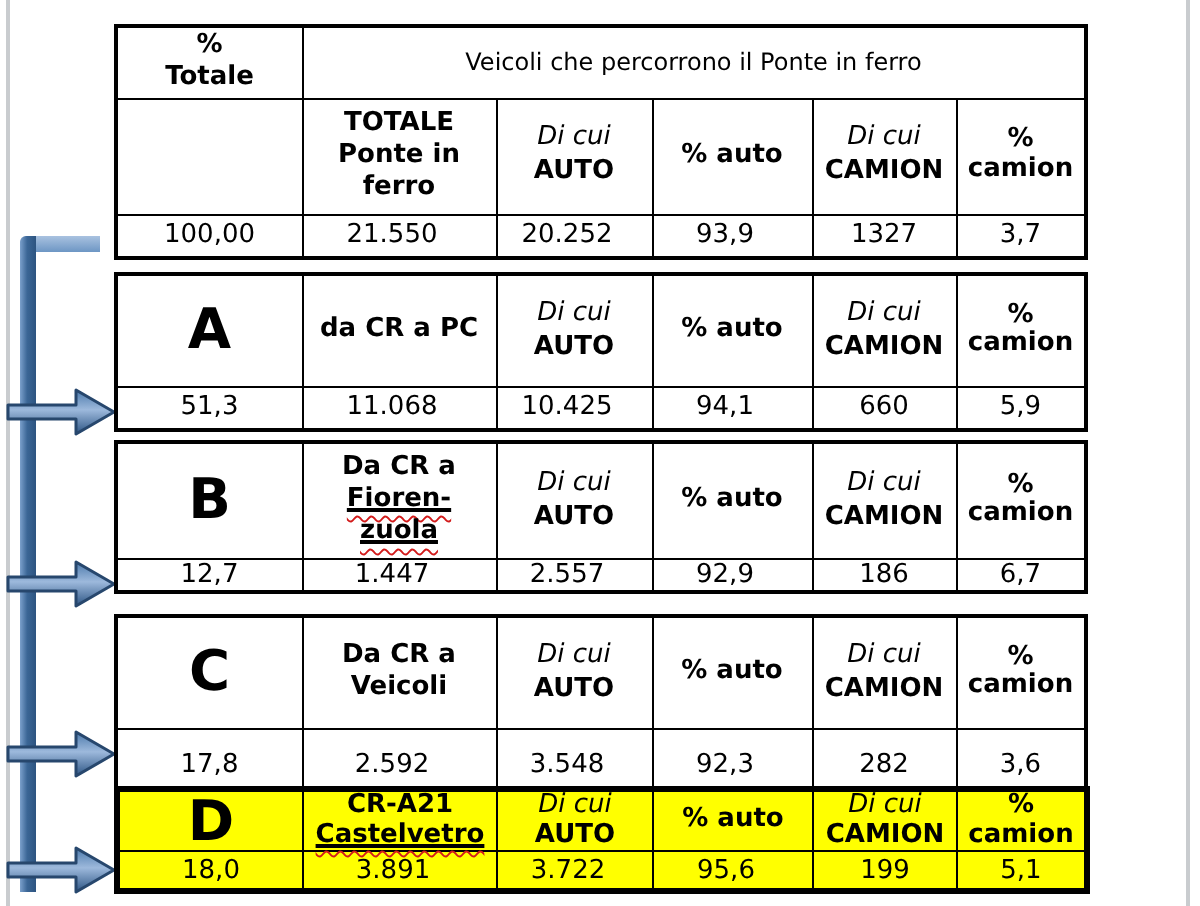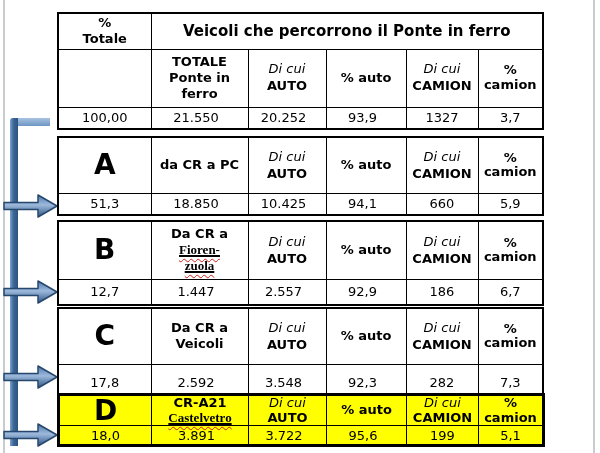--- a/index.html
+++ b/index.html
@@ -10,31 +10,31 @@
   .frame-right{left:593px;}
 
   
   .tbl{position:absolute;left:57px;border-collapse:collapse;table-layout:fixed;
        border:2.5px solid #000;background:#fff;}
   .tbl td{border:1.5px solid #000;text-align:center;vertical-align:middle;padding:0;}
   .t-d{border:3px solid #000;}
   .t-d td{background:#ffff00;}
 
   .hdr{font-weight:bold;font-size:13px;line-height:1.25;}
-  .title-cell{font-weight:bold;font-size:15px;}
+  .title-cell{font-weight:normal;font-size:12px;}
   .dicui{font-style:italic;font-size:13px;line-height:1.3;}
   .big{font-size:28px;font-weight:bold;line-height:1;}
   .val{font-size:13px;}
   td.r{text-align:center;padding-right:7px;}
   .tight{line-height:1.12;}
 
   .ul{text-decoration-line:underline;text-decoration-thickness:1.5px;}
   .sq{text-decoration-line:underline;text-decoration-style:wavy;
       text-decoration-color:#d21b1b;text-decoration-thickness:1px;
-      text-underline-offset:3.5px;font-family:Liberation Serif, serif;}
+      text-underline-offset:3.5px;}
 
   
   .vbar{position:absolute;left:10px;top:118px;width:8px;height:328px;
         background:linear-gradient(to right,#7ba0cc,#3b6696 45%,#2d5480);
         border-radius:3px 0 0 0;}
   .elbow{position:absolute;left:10px;top:118px;width:40px;height:8px;
          background:linear-gradient(to bottom,#a9c2e0,#6d96c4);
          border-radius:4px 0 0 2px;}
   .arrow{position:absolute;left:3px;}
 </style>
@@ -142,21 +142,21 @@
         <div class="dicui">Di cui</div>
         <div class="hdr">CAMION</div>
       </td>
       <td class="hdr tight">
         <div>%</div>
         <div>camion</div>
       </td>
     </tr>
     <tr style="height:22px">
       <td class="val">51,3</td>
-      <td class="val r">18.850</td>
+      <td class="val r">11.068</td>
       <td class="val r">10.425</td>
       <td class="val r">94,1</td>
       <td class="val">660</td>
       <td class="val">5,9</td>
     </tr>
   </tbody>
     </table>
 
   <table class="tbl" style="top:220px">
     <colgroup>
@@ -182,21 +182,21 @@
       <td class="hdr">% auto</td>
       <td>
         <div class="dicui">Di cui</div>
         <div class="hdr">CAMION</div>
       </td>
       <td class="hdr tight">
         <div>%</div>
         <div>camion</div>
       </td>
     </tr>
-    <tr style="height:26px">
+    <tr style="height:16px">
       <td class="val">12,7</td>
       <td class="val r">1.447</td>
       <td class="val r">2.557</td>
       <td class="val r">92,9</td>
       <td class="val">186</td>
       <td class="val">6,7</td>
     </tr>
   </tbody>
     </table>
 
@@ -229,21 +229,21 @@
         <div>%</div>
         <div>camion</div>
       </td>
     </tr>
     <tr style="height:38px">
       <td class="val">17,8</td>
       <td class="val r">2.592</td>
       <td class="val r">3.548</td>
       <td class="val r">92,3</td>
       <td class="val">282</td>
-      <td class="val">7,3</td>
+      <td class="val">3,6</td>
     </tr>
   </tbody>
     </table>
 
   <table class="tbl t-d" style="top:393px">
     <colgroup>
         <col style="width:93px">
         <col style="width:97px">
         <col style="width:78px">
               <col style="width:80px">

